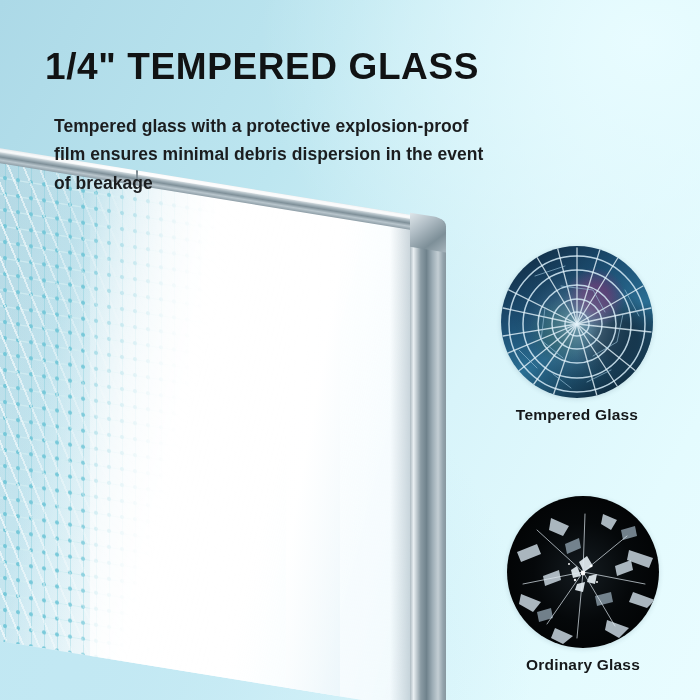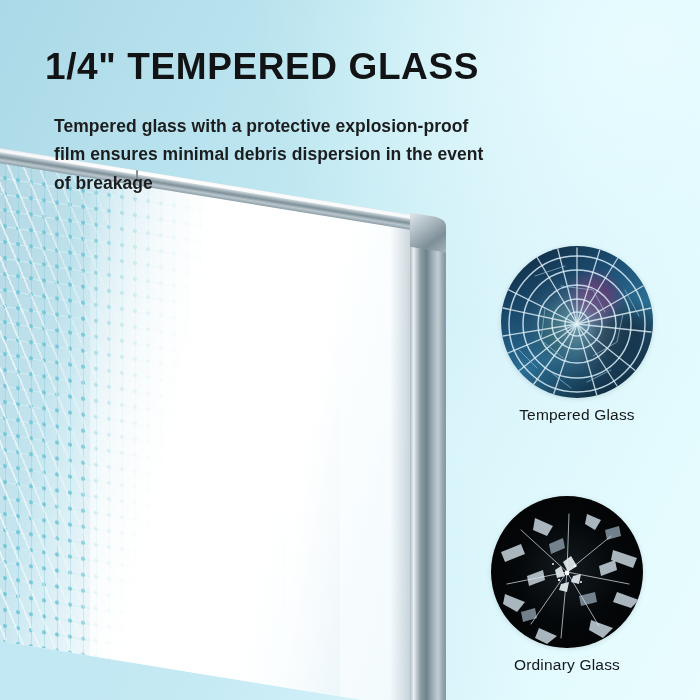--- a/index.html
+++ b/index.html
@@ -149,30 +149,30 @@
   }
   .panel-inner-shadow {
     position:absolute; right:0; top:0;
     width:22px; height:480px;
     background:linear-gradient(to right, rgba(150,170,182,0) 0%, rgba(130,152,165,0.42) 100%);
   }
 
   
   .inset { position:absolute; width:152px; height:152px; }
   #inset-tempered { left:501px; top:246px; }
-  #inset-ordinary { left:491px; top:496px; }
+  #inset-ordinary { left:507px; top:496px; }
   .inset-circle {
     width:152px; height:152px; border-radius:50%;
     overflow:hidden; position:relative;
     box-shadow:0 1px 5px rgba(40,70,90,0.16);
   }
   .inset-label {
     position:absolute; left:-24px; top:160px;
     width:200px; text-align:center;
-    font-size:15.5px; font-weight:400;
+    font-size:15.5px; font-weight:700;
     color:#15181a; letter-spacing:0.2px;
   }
 
   
   .tempered-bg {
     position:absolute; inset:0;
     background:
       radial-gradient(circle at 62% 34%, #5f3f7a 0 9%, rgba(95,63,122,0) 22%),
       radial-gradient(circle at 40% 56%, #1d5f6e 0 10%, rgba(29,95,110,0) 26%),
       radial-gradient(circle at 78% 62%, #17384f 0 12%, rgba(23,56,79,0) 30%),

